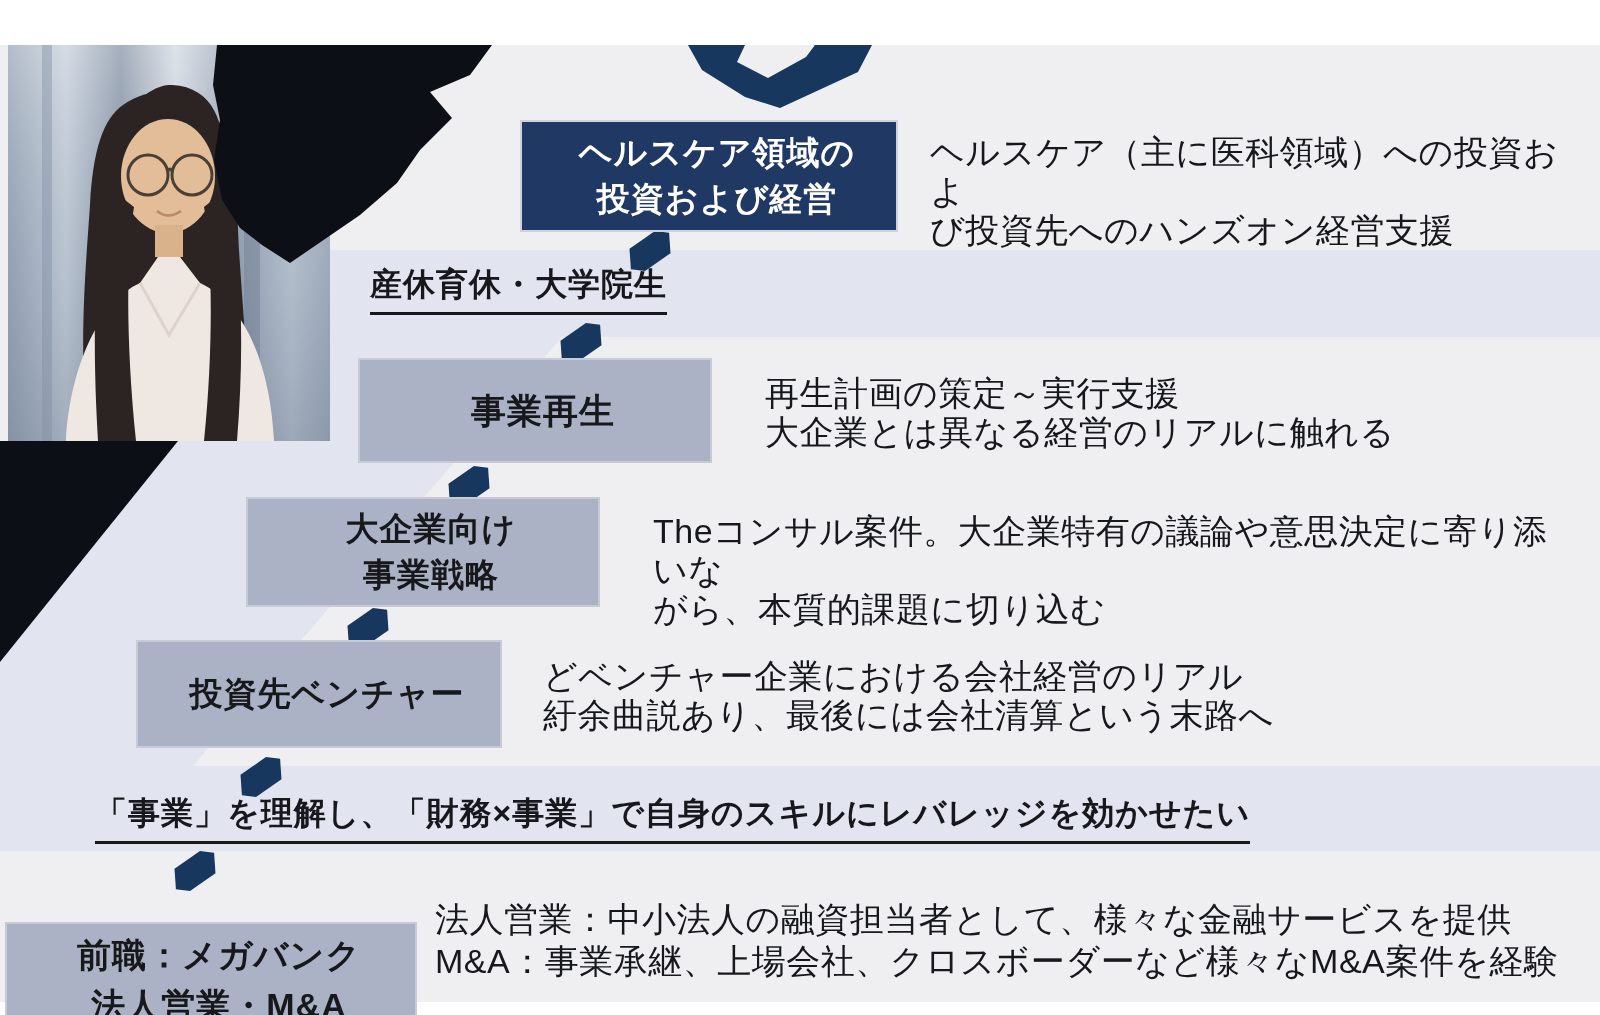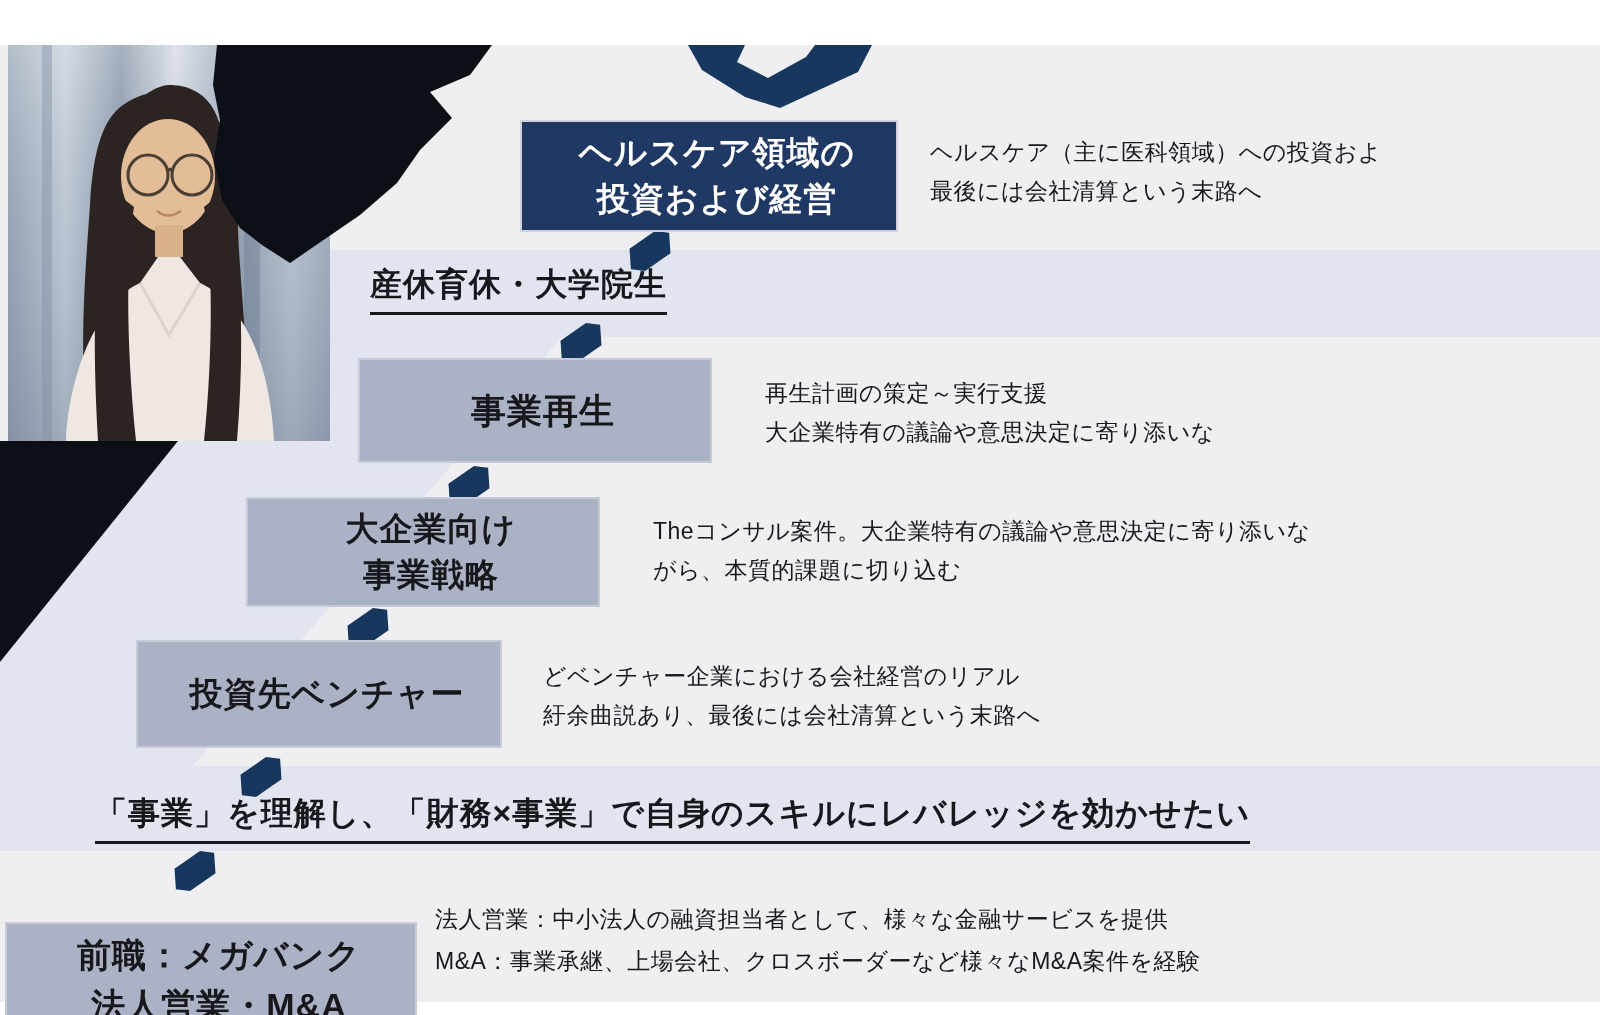--- a/index.html
+++ b/index.html
@@ -10,21 +10,21 @@
   html,body{margin:0;padding:0;background:#ffffff;}
   .slide{position:relative;width:1600px;height:1015px;background:#ffffff;overflow:hidden;
          font-family:"Liberation Sans","DejaVu Sans",sans-serif;color:var(--ink);}
   .layer{position:absolute;left:0;top:0;width:1600px;height:1015px;pointer-events:none;}
   .photo{position:absolute;left:8px;top:45px;width:322px;height:396px;overflow:hidden;}
   .stepbox{position:absolute;display:flex;flex-direction:column;justify-content:center;align-items:center;
            background:var(--box_gray);border:2px solid var(--box_border);box-sizing:border-box;
            font-weight:700;font-size:33px;line-height:46px;text-align:center;color:var(--ink);
            letter-spacing:1px;z-index:5;padding-left:16px;}
   .stepbox.navy{background:var(--navy);border:2px solid var(--navy_border);color:#ffffff;}
-  .desc{position:absolute;font-size:23px;font-weight:500;line-height:39px;color:var(--ink);z-index:5;
+  .desc{position:absolute;font-size:34px;font-weight:500;line-height:39px;color:var(--ink);z-index:5;
         letter-spacing:0.5px;}
   .desc span{display:block;}
   .banner{position:absolute;text-align:left;font-weight:700;font-size:32px;color:var(--ink);z-index:5;}
   .banner span{display:inline-block;border-bottom:3px solid var(--ink);padding-bottom:5px;letter-spacing:1px;}
 </style>
 </head>
 <body>
 
 <div class="slide">
 
@@ -91,33 +91,33 @@
       <use href="#conn" transform="translate(195,871) rotate(-33)"></use>
     </g>
   </svg>
 
   <div class="stepbox navy" style="left:520px;top:120px;width:378px;height:112px;">
     <span>ヘルスケア領域の</span>
     <span>投資および経営</span>
   </div>
   <div class="desc" style="left:930px;top:133px;width:650px;">
     <span>ヘルスケア（主に医科領域）への投資およ</span>
-    <span>最後には会社清算という末路へ</span>
+    <span>び投資先へのハンズオン経営支援</span>
   </div>
 
   <div class="banner" style="left:370px;top:263px;width:1230px;">
     <span>産休育休・大学院生</span>
   </div>
 
   <div class="stepbox" style="left:358px;top:358px;width:354px;height:105px;font-size:35px;">
     <span>事業再生</span>
   </div>
   <div class="desc" style="left:765px;top:374px;width:740px;">
     <span>再生計画の策定～実行支援</span>
-    <span>大企業特有の議論や意思決定に寄り添いな</span>
+    <span>大企業とは異なる経営のリアルに触れる</span>
   </div>
 
   <div class="stepbox" style="left:246px;top:497px;width:354px;height:110px;text-align:center;">
     <span>大企業向け</span>
     <span>事業戦略</span>
   </div>
   <div class="desc" style="left:653px;top:512px;width:920px;">
     <span>Theコンサル案件。大企業特有の議論や意思決定に寄り添いな</span>
     <span>がら、本質的課題に切り込む</span>
   </div>

